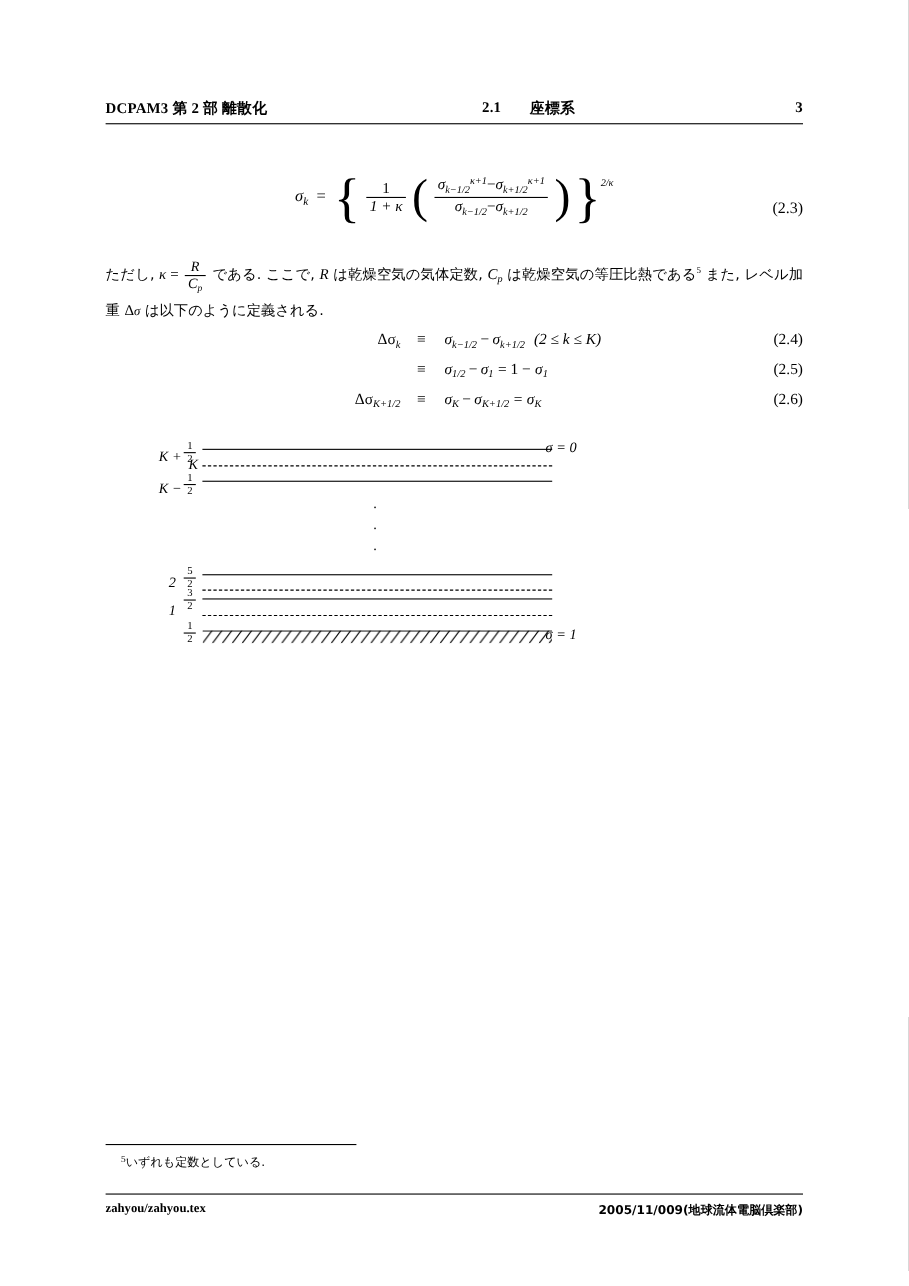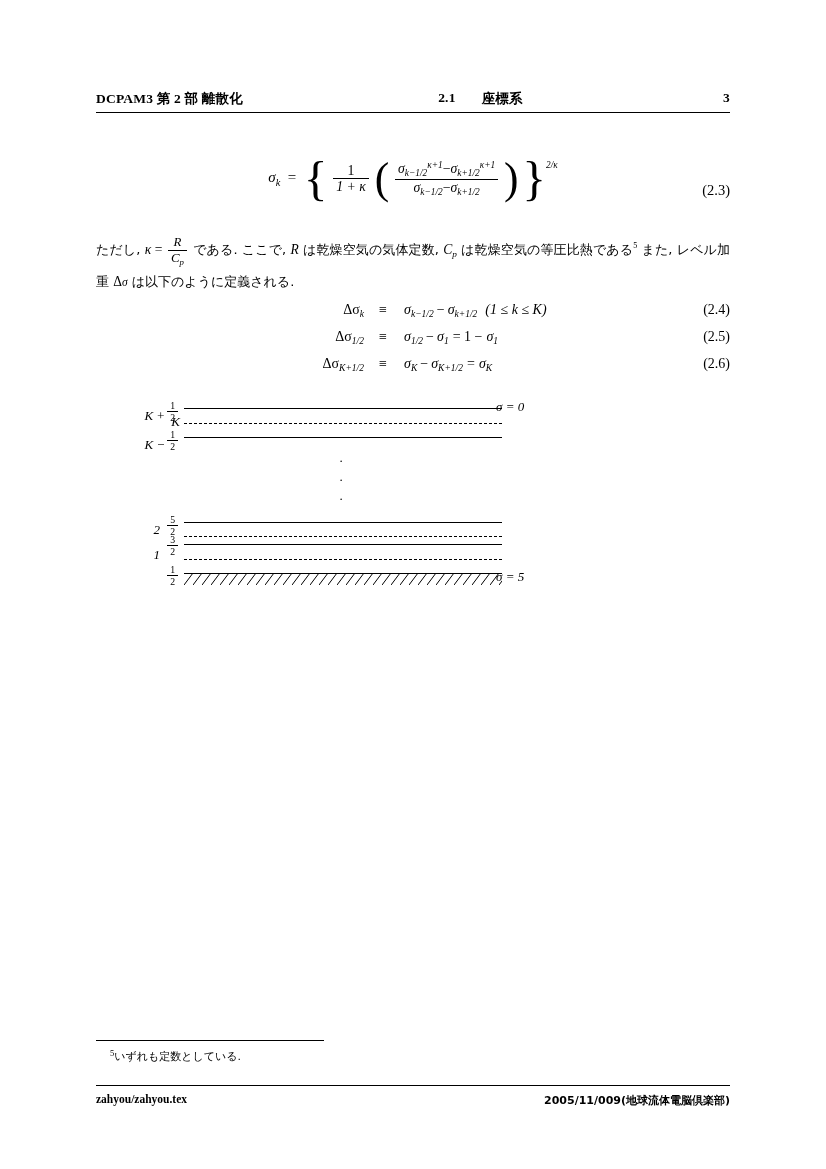--- a/index.html
+++ b/index.html
@@ -272,26 +272,25 @@
 
   <div class="para">
     <span class="jp">ただし, </span><span class="math">κ</span><span class="up"> = </span><span class="frac math" style="font-size:.95em"><span class="num">R</span><span class="den"><span>C</span><span class="sub">p</span></span></span><span class="jp"> である. ここで, </span><span class="math">R</span><span class="jp"> は乾燥空気の気体定数, </span><span class="math">C</span><span class="math sub">p</span><span class="jp"> は乾燥空気の等圧比熱である</span><span class="sup" style="font-style:normal;font-size:.6em;vertical-align:.7em">5</span><span class="jp"> また, レベル加重 </span><span class="up">Δ</span><span class="math" style="font-size:.85em">σ</span><span class="jp"> は以下のように定義される.</span>
   </div>
 
   <div class="eqset math">
 
     <div class="eqrow">
       <span class="lhs"><span class="up">Δσ</span><span class="sub">k</span></span>
       <span class="rel">≡</span>
-      <span class="rhs"><span>σ</span><span class="sub">k−1/2</span><span class="up" style="padding:0 3px">−</span><span>σ</span><span class="sub">k+1/2</span><span style="padding-left:8px">(1 ≤ k ≤ K)</span></span>
+      <span class="rhs"><span>σ</span><span class="sub">k−1/2</span><span class="up" style="padding:0 3px">−</span><span>σ</span><span class="sub">k+1/2</span><span style="padding-left:8px">(2 ≤ k ≤ K)</span></span>
       <span class="num">(2.4)</span>
     </div>
 
     <div class="eqrow">
-      <span class="lhs"><span class="up">Δσ</span><span class="sub">1/2</span></span>
       <span class="rel">≡</span>
       <span class="rhs"><span>σ</span><span class="sub">1/2</span><span class="up" style="padding:0 3px">−</span><span>σ</span><span class="sub">1</span><span class="up" style="padding:0 4px">= 1 −</span><span>σ</span><span class="sub">1</span></span>
       <span class="num">(2.5)</span>
     </div>
 
     <div class="eqrow">
       <span class="lhs"><span class="up">Δσ</span><span class="sub">K+1/2</span></span>
       <span class="rel">≡</span>
       <span class="rhs"><span>σ</span><span class="sub">K</span><span class="up" style="padding:0 3px">−</span><span>σ</span><span class="sub">K+1/2</span><span class="up" style="padding:0 4px">=</span><span>σ</span><span class="sub">K</span></span>
       <span class="num">(2.6)</span>
@@ -341,21 +340,21 @@
         <line x1="0" y1="0.5" x2="318" y2="0.5" stroke="#000" stroke-width="1"></line>
         <rect x="0" y="0" width="318" height="12" fill="url(#hatchpat)"></rect>
       </svg>
     </div>
 
     <div class="dots" style="left:242px; top:58px;">.</div>
     <div class="dots" style="left:242px; top:77px;">.</div>
     <div class="dots" style="left:242px; top:96px;">.</div>
 
     <div class="fig-right" style="left:400px; top:7px;text-align:center;">σ = 0</div>
-    <div class="fig-right" style="left:400px; top:177px;">σ = 5</div>
+    <div class="fig-right" style="left:400px; top:177px;">σ = 1</div>
   </div>
 
   <div class="fn-rule"></div>
   <div class="footnote">
     <span class="fnmark">5</span><span>いずれも定数としている.</span>
   </div>
 
   <div class="footer-rule"></div>
   <div class="footer">
     <span class="left">zahyou/zahyou.tex</span>

